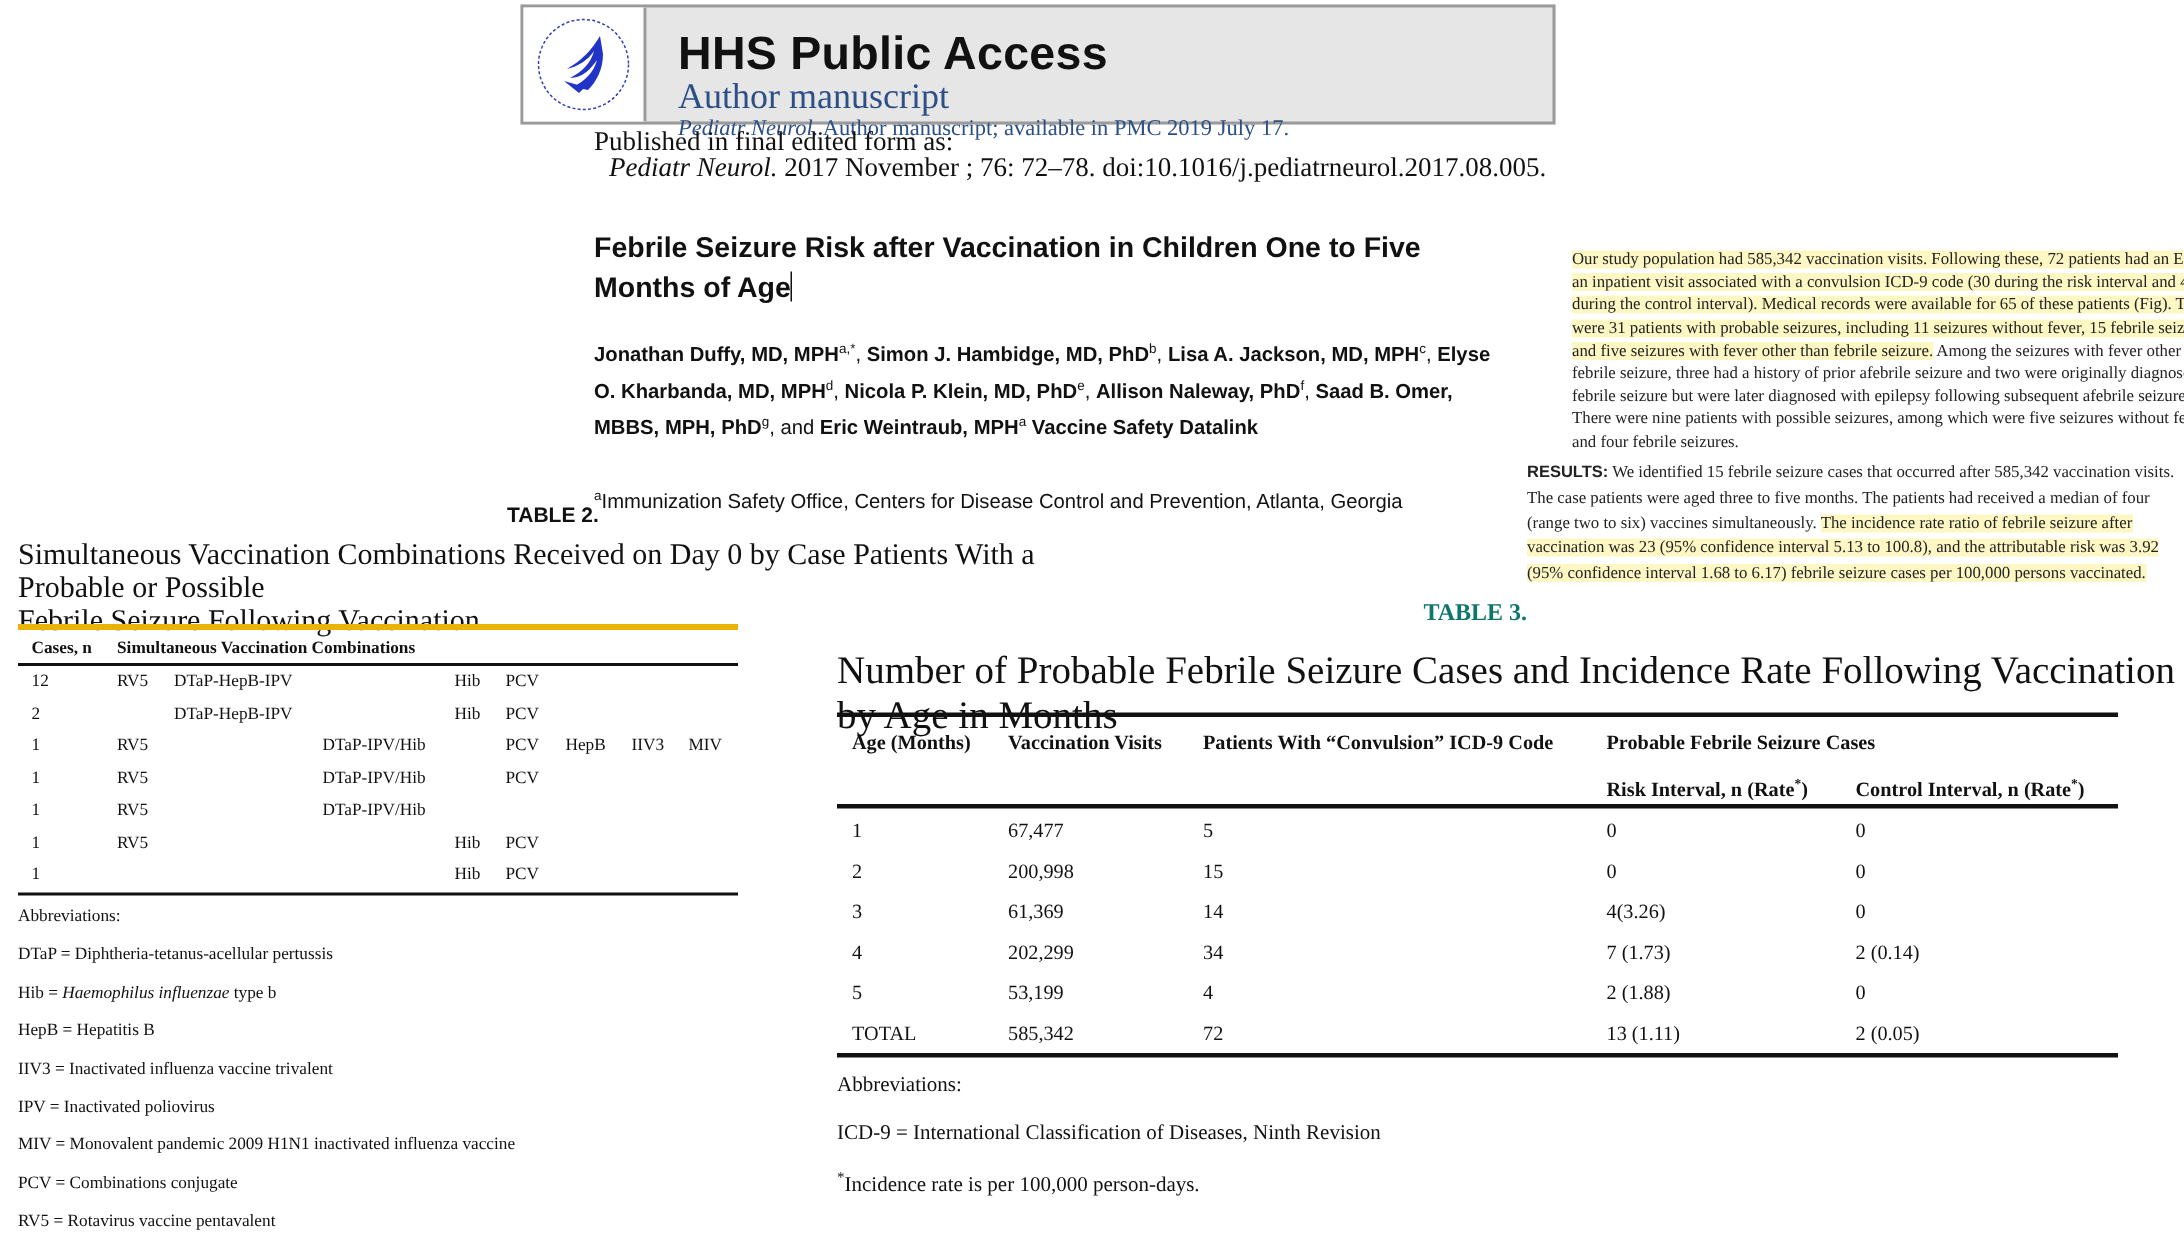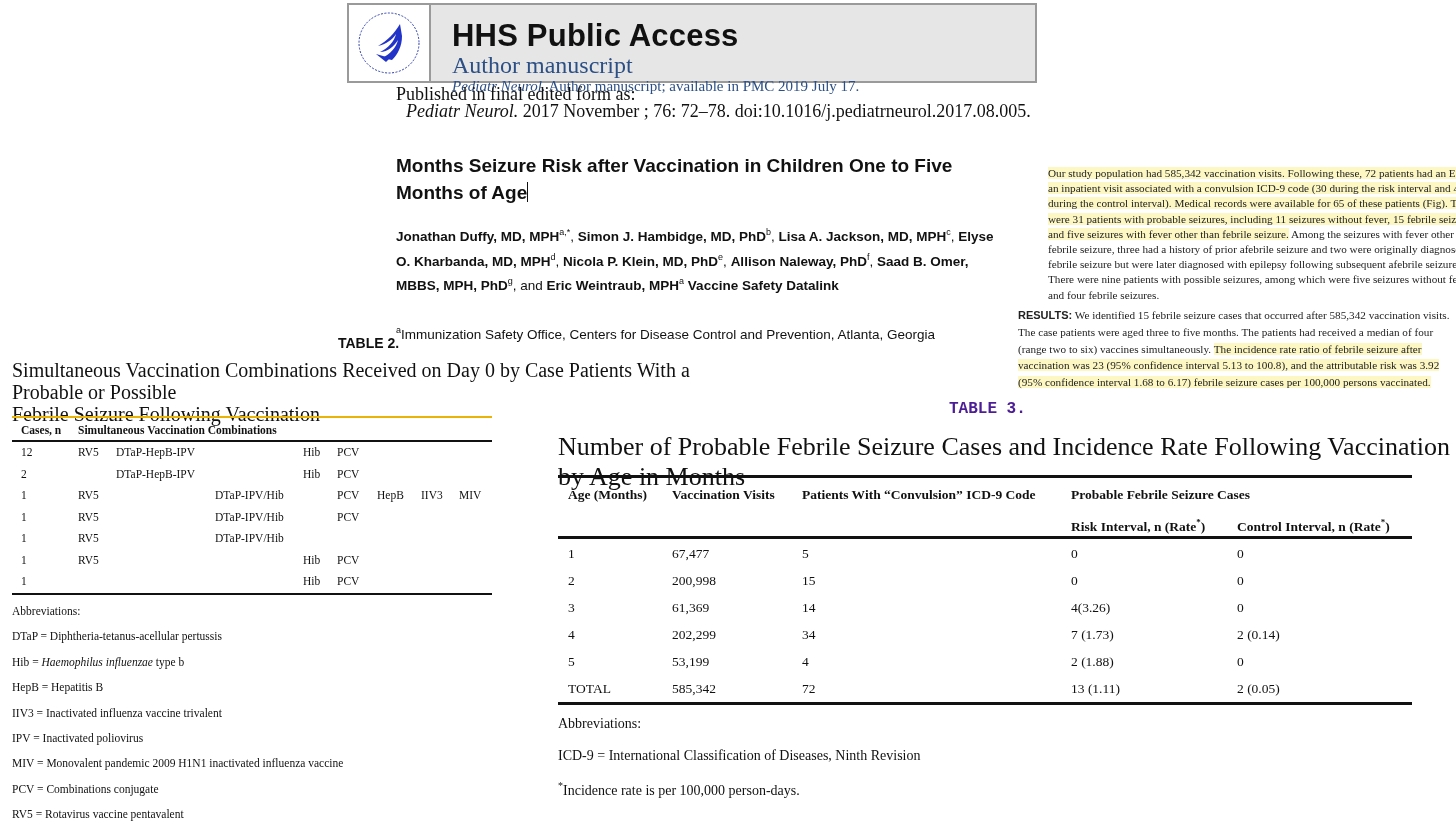--- a/index.html
+++ b/index.html
@@ -29,33 +29,33 @@
 
   
   .excerpt1 { position: absolute; left: 1048px; top: 166px; width: 436px; font-size: 11.2px; line-height: 15.2px; color: #222; }
   .excerpt2 { position: absolute; left: 1018px; top: 307px; width: 436px; font-size: 11.2px; line-height: 16.8px; color: #222; }
   .hl { background: #fdf7c3; }
   .results-label { font-family: "Liberation Sans", sans-serif; font-weight: bold; font-size: 11px; }
 
   
   .t2-label { position: absolute; left: 338px; top: 335px; font-family: "Liberation Sans", sans-serif; font-weight: bold; font-size: 14px; color: #111; }
   .t2-caption { position: absolute; left: 12px; top: 359px; width: 700px; font-size: 20px; line-height: 22px; color: #111; }
-  .t2 { position: absolute; left: 12px; top: 416px; width: 480px; border-top: 2px solid #eab308; border-bottom: 2px solid #111; }
+  .t2 { position: absolute; left: 12px; top: 416px; width: 480px; border-top: 4px solid #eab308; border-bottom: 2px solid #111; }
   .t2-head { height: 24px; border-bottom: 2px solid #111; font-weight: bold; font-size: 11.5px; position: relative; }
   .t2-head span { position: absolute; top: 6px; }
   .t2-row { height: 21.5px; font-size: 11.5px; position: relative; }
   .t2-row span { position: absolute; top: 4px; }
   .t2-row:first-of-type { margin-top: 2px; }
 
   .abbr2 { position: absolute; left: 12px; top: 605px; font-size: 11.5px; color: #111; }
   .abbr2 div { height: 25.4px; }
   .abbr2 i { font-style: italic; }
 
   
-  .t3-label { position: absolute; left: 949px; top: 400px; font-family: Liberation Mono, monospace; font-weight: bold; font-size: 16px; color: #4c1d95; }
+  .t3-label { position: absolute; left: 949px; top: 400px; font-family: Liberation Serif, serif; font-weight: bold; font-size: 16px; color: #0f766e; }
   .t3-caption { position: absolute; left: 558px; top: 432px; font-size: 26px; color: #111; }
   .t3 { position: absolute; left: 558px; top: 475px; width: 854px; border-top: 3px solid #111; border-bottom: 3px solid #111; }
   .t3-head { height: 61px; border-bottom: 3px solid #111; position: relative; font-weight: bold; font-size: 13.5px; }
   .t3-head span { position: absolute; }
   .t3-head sup { font-size: 9px; }
   .t3-row { height: 27px; position: relative; font-size: 13.5px; }
   .t3-row span { position: absolute; top: 6px; }
 
   .abbr3 { position: absolute; left: 558px; top: 716px; font-size: 14px; color: #111; }
   .abbr3 .line { height: 32px; }
@@ -81,21 +81,21 @@
     <div class="hhs-avail"><i>Pediatr Neurol.</i><span> Author manuscript; available in PMC 2019 July 17.</span></div>
   </div>
 </div>
 
 <div class="published">
   <div>Published in final edited form as:</div>
   <div class="cite"><i>Pediatr Neurol.</i><span> 2017 November ; 76: 72–78. doi:10.1016/j.pediatrneurol.2017.08.005.</span></div>
 </div>
 
 <div class="article-title">
-  <div>Months Seizure Risk after Vaccination in Children One to Five</div>
+  <div>Febrile Seizure Risk after Vaccination in Children One to Five</div>
   <div><span>Months of Age</span><span class="caret"></span></div>
 </div>
 
 <div class="authors" id="authors"><span>Jonathan Duffy, MD, MPH</span><sup>a,*</sup><span style="font-weight: normal;">, </span><span>Simon J. Hambidge, MD, PhD</span><sup>b</sup><span style="font-weight: normal;">, </span><span>Lisa A. Jackson, MD, MPH</span><sup>c</sup><span style="font-weight: normal;">, </span><span>Elyse O. Kharbanda, MD, MPH</span><sup>d</sup><span style="font-weight: normal;">, </span><span>Nicola P. Klein, MD, PhD</span><sup>e</sup><span style="font-weight: normal;">, </span><span>Allison Naleway, PhD</span><sup>f</sup><span style="font-weight: normal;">, </span><span>Saad B. Omer, MBBS, MPH, PhD</span><sup>g</sup><span style="font-weight: normal;">, and </span><span>Eric Weintraub, MPH</span><sup>a</sup><span style="font-weight: bold;"> Vaccine Safety Datalink</span></div>
 
 <div class="affil"><sup>a</sup><span>Immunization Safety Office, Centers for Disease Control and Prevention, Atlanta, Georgia</span></div>
 
 <div class="excerpt1"><span class="hl">Our study population had 585,342 vaccination visits. Following these, 72 patients had an ED or an inpatient visit associated with a convulsion ICD-9 code (30 during the risk interval and 42 during the control interval). Medical records were available for 65 of these patients (Fig). There were 31 patients with probable seizures, including 11 seizures without fever, 15 febrile seizures, and five seizures with fever other than febrile seizure.</span><span> Among the seizures with fever other than febrile seizure, three had a history of prior afebrile seizure and two were originally diagnosed as febrile seizure but were later diagnosed with epilepsy following subsequent afebrile seizures. There were nine patients with possible seizures, among which were five seizures without fever and four febrile seizures.</span></div>
 
 <div class="excerpt2"><span class="results-label">RESULTS:</span><span> We identified 15 febrile seizure cases that occurred after 585,342 vaccination visits. The case patients were aged three to five months. The patients had received a median of four (range two to six) vaccines simultaneously. </span><span class="hl">The incidence rate ratio of febrile seizure after vaccination was 23 (95% confidence interval 5.13 to 100.8), and the attributable risk was 3.92 (95% confidence interval 1.68 to 6.17) febrile seizure cases per 100,000 persons vaccinated.</span></div>

